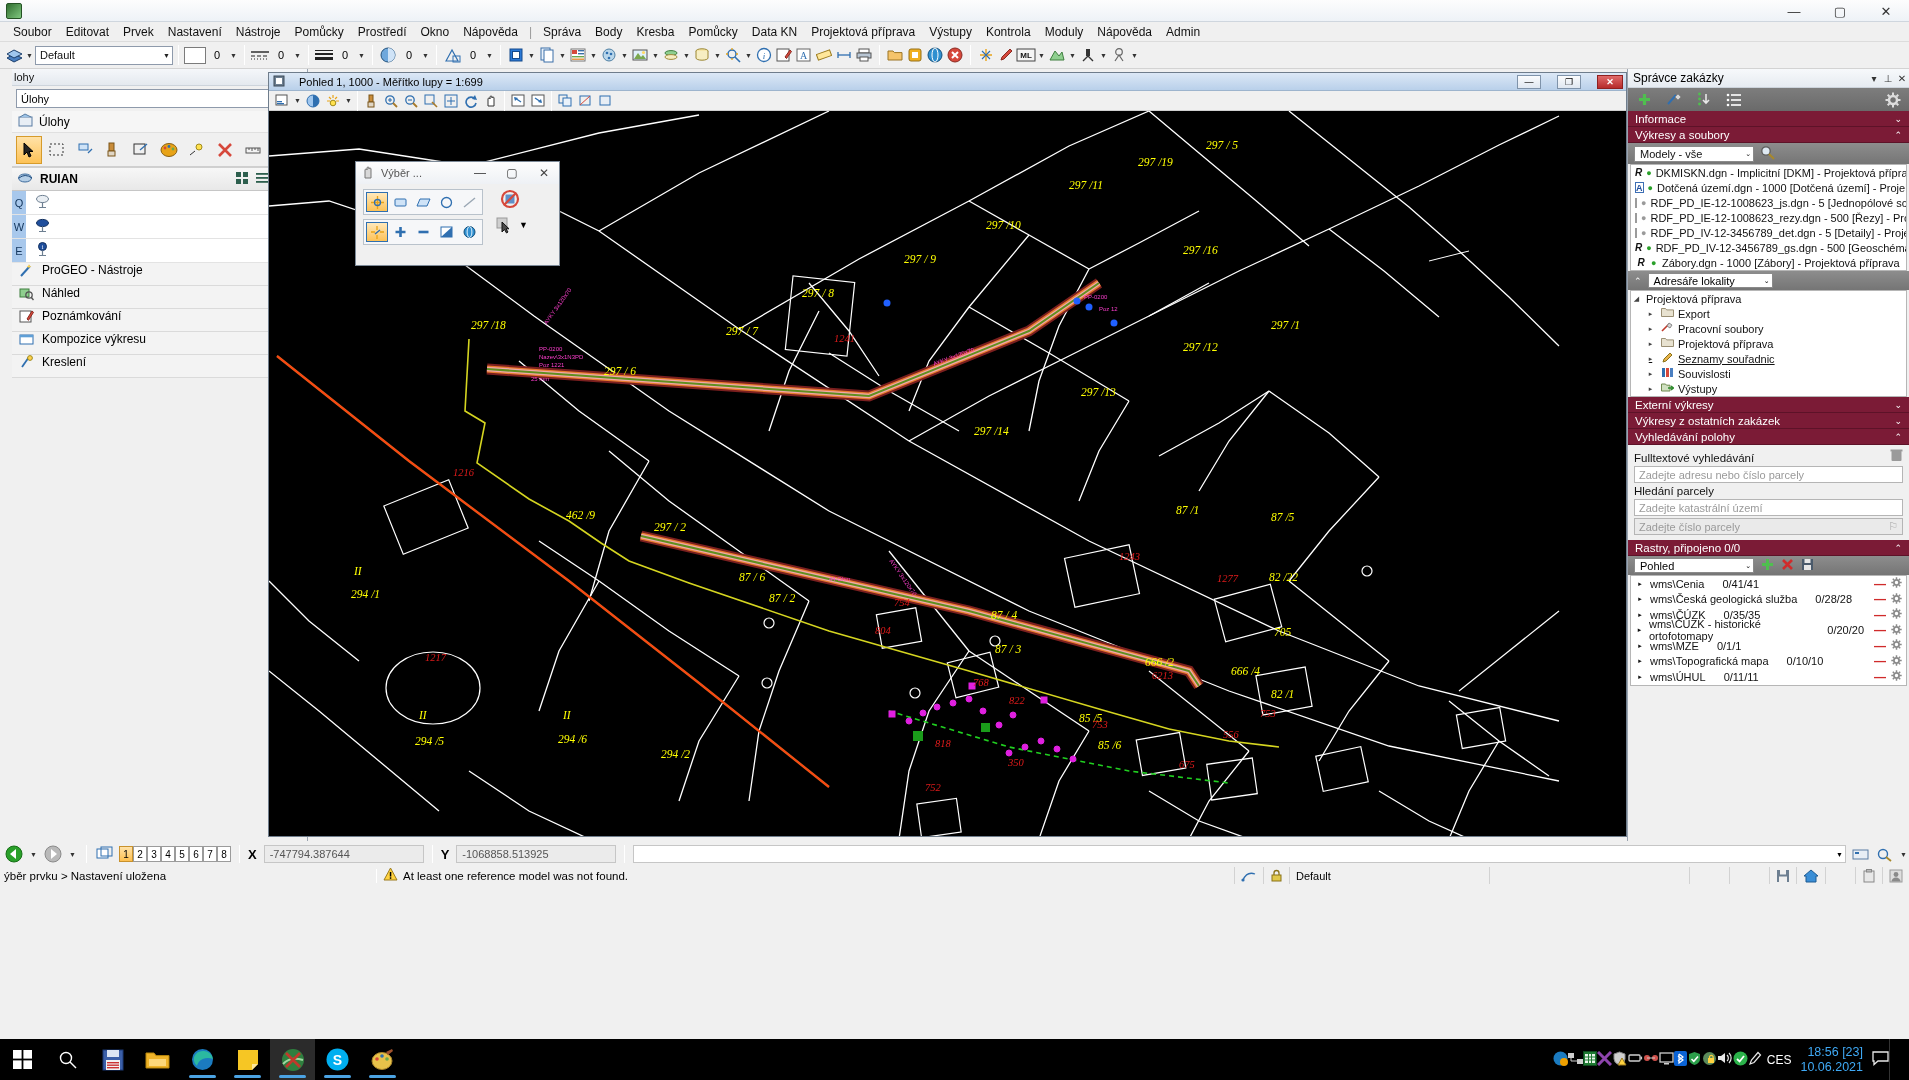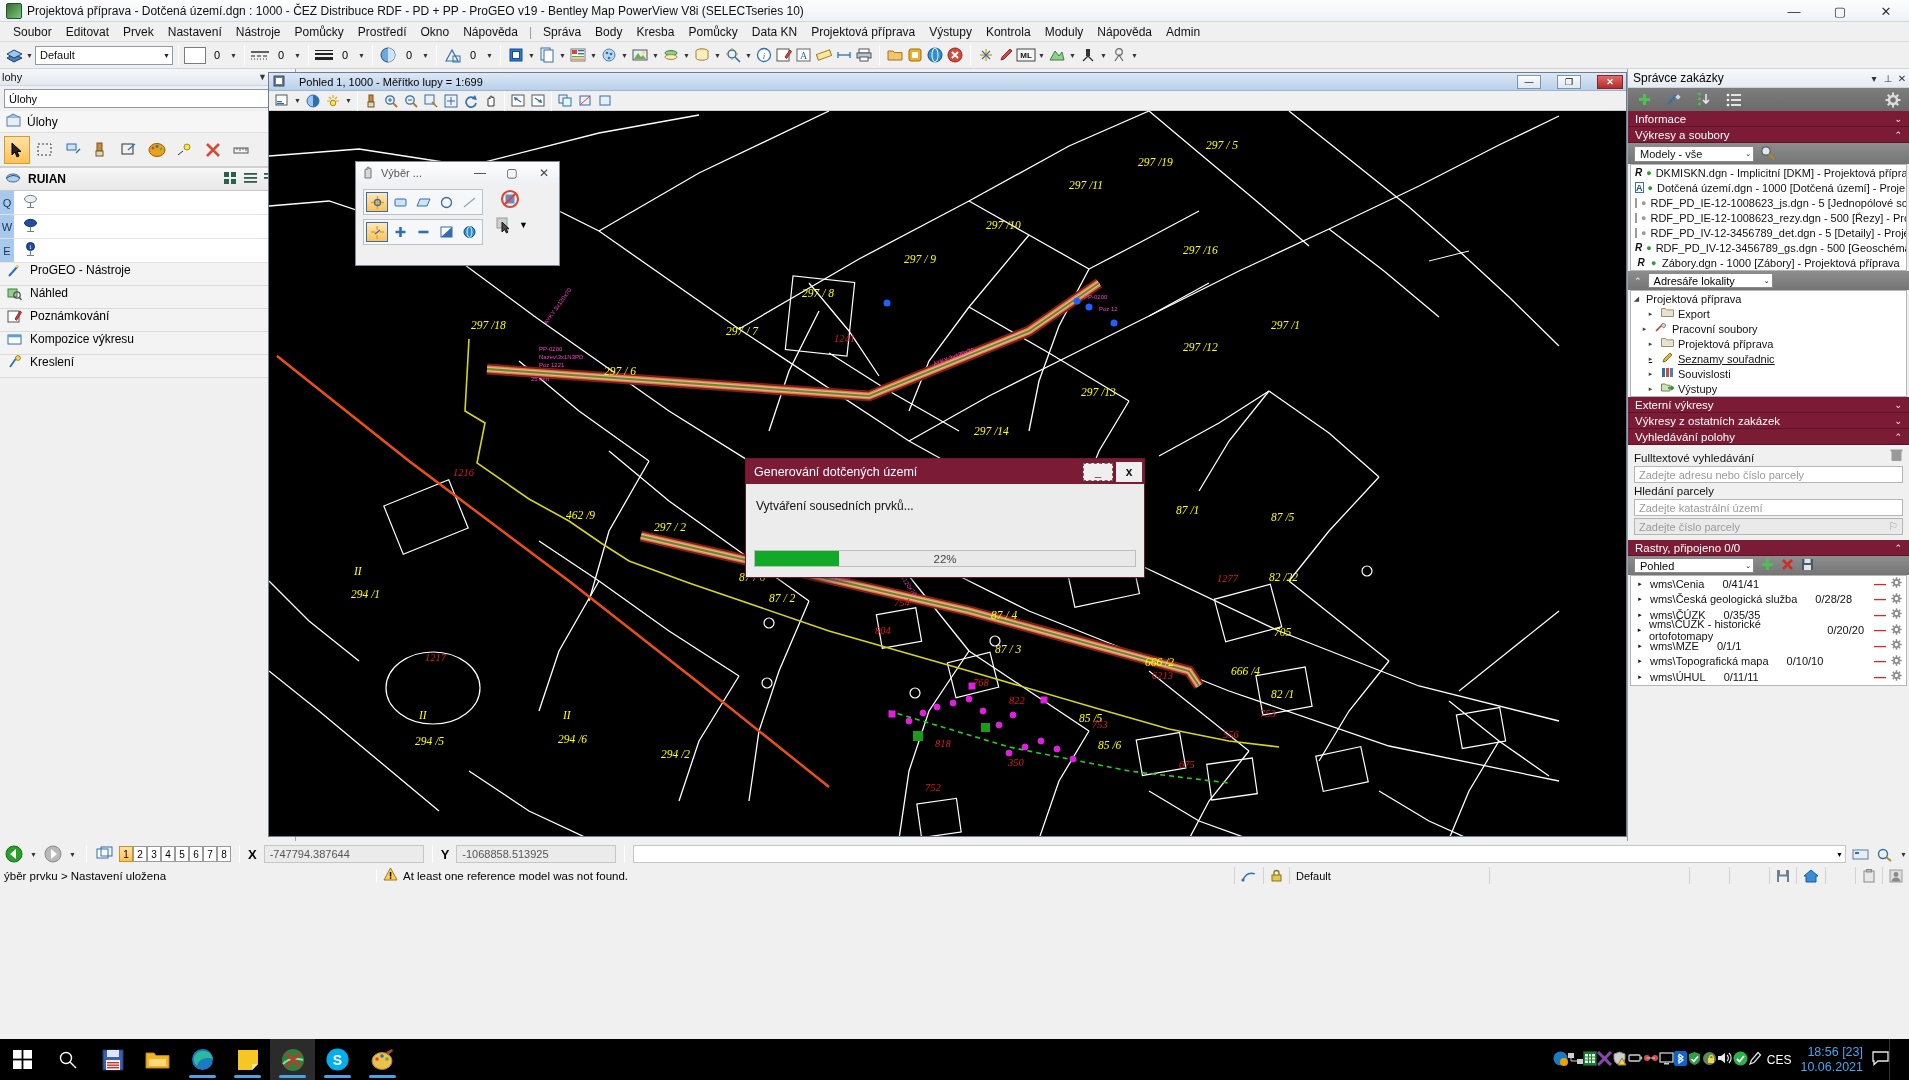--- a/index.html
+++ b/index.html
@@ -55,21 +55,21 @@
     height:19px; border:1px solid #8e9aab; background:#fff; display:flex;
     align-items:center; padding:0 2px 0 4px; font-size:11px; color:#111;
   }
   .combo .cv{ flex:1; white-space:nowrap; overflow:hidden; }
   .combo .ca{ font-size:7px; padding-left:4px; color:#222; }
   .swatch{ width:22px;height:17px;border:1px solid #7b7b7b;background:#fff; }
   .numv{ width:22px; text-align:center; font-size:11px; }
 
   
   .leftdock{
-    position:absolute; left:0; top:69px; width:296px; bottom:239px;
+    position:absolute; left:12px; top:69px; width:296px; bottom:239px;
     background:#f0f0f0; border-right:1px solid #9aa4b0;
   }
   .dockhdr{
     height:17px; background:linear-gradient(#f5f7fa,#e4e9ef);
     display:flex;align-items:center;font-size:11px;padding-left:2px;
     border-bottom:1px solid #cdd4dc; color:#111;
   }
   .dockhdr .sp{ flex:1 }
   .dockhdr .b{ width:13px;text-align:center;font-size:9px;color:#333; }
   .dockhdr .b.x{ color:#900 }
@@ -309,21 +309,20 @@
           padding:0 9px 0 4px; }
   .showdesk{ width:14px;height:41px; border-left:1px solid #333; }
 </style>
 </head>
 <body>
 
 <div class="app">
 
   <div class="titlebar">
     <div class="app-ico"></div>
-    <div class="ttl">Projektová příprava - Dotčená území.dgn : 1000 - ČEZ Distribuce RDF - PD + PP - ProGEO v19 - Bentley Map PowerView V8i (SELECTseries 10)</div>
     <div class="win-btns">
       <div>—</div>
       <div>▢</div>
       <div class="close">✕</div>
     </div>
   </div>
 
   <div class="menubar">
     <span>Soubor</span>
     <span>Editovat</span>
@@ -1209,33 +1208,20 @@
                 <rect x="2" y="2" width="10" height="10" fill="#cfcfcf" stroke="#999"></rect>
                 <path d="M7 6 L7 16 L9.5 13.5 L11.5 17 L13 16 L11 12.8 L14 12.8 Z" fill="#4a4a4a" stroke="#111"></path>
               </svg>
           </span>
           <span style="font-size:9px">▼</span>
         </div>
       </div>
     </div>
   </div>
 
-  <div class="progdlg">
-    <div class="hd">
-      <span>Generování dotčených území</span>
-      <span class="sp"></span>
-      <span class="mb">_</span>
-      <span class="cb">x</span>
-    </div>
-    <div class="msg">Vytváření sousedních prvků...</div>
-    <div class="bar">
-      <div class="fill" id="progfill" style="width: 22%;"></div>
-      <div class="lbl">22%</div>
-    </div>
-  </div>
 
   <div class="rightdock">
     <div class="rd-title">
       <span>Správce zakázky</span>
       <span class="sp"></span>
       <span class="b">▾</span>
       <span class="b">⊥</span>
       <span class="b">✕</span>
     </div>
     <div class="rd-tools">
@@ -1352,21 +1338,21 @@
           <span class="arw">◢</span>
           <span>Projektová příprava</span>
         </div>
         <div class="trow" style="padding-left: 14px;">
           <span class="arw">▸</span>
           <span class="ti"><svg width="13" height="11" viewBox="0 0 13 11">
               <path d="M0.5 1.5 h4 l1.2 1.4 H12.5 V9.5 H0.5 Z" fill="#e8e2d0" stroke="#9a8f74"></path>
             </svg></span>
           <span>Export</span>
         </div>
-        <div class="trow" style="padding-left: 8px;">
+        <div class="trow" style="padding-left: 14px;">
           <span class="arw">▸</span>
           <span class="ti"><svg width="13" height="11" viewBox="0 0 13 11">
               <path d="M1 9 L8 2" stroke="#c0392b" stroke-width="1.6"></path>
               <path d="M8 1 l3 2 -2 3 -3 -2 Z" fill="#d6d6d6" stroke="#888"></path>
             </svg></span>
           <span>Pracovní soubory</span>
         </div>
         <div class="trow" style="padding-left: 14px;">
           <span class="arw">▸</span>
           <span class="ti"><svg width="13" height="11" viewBox="0 0 13 11">

